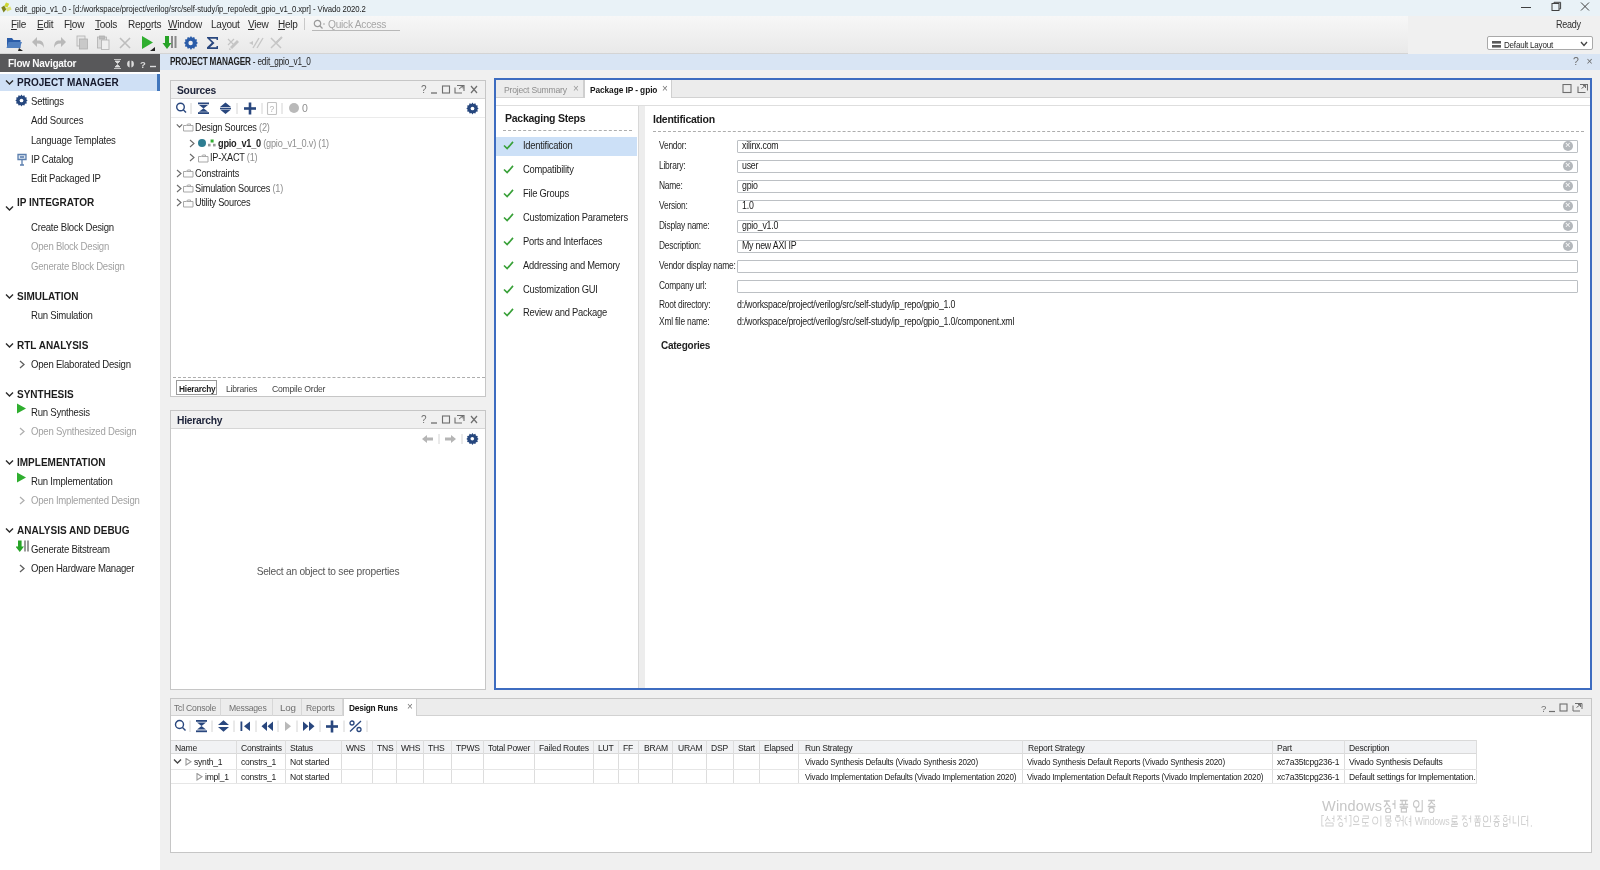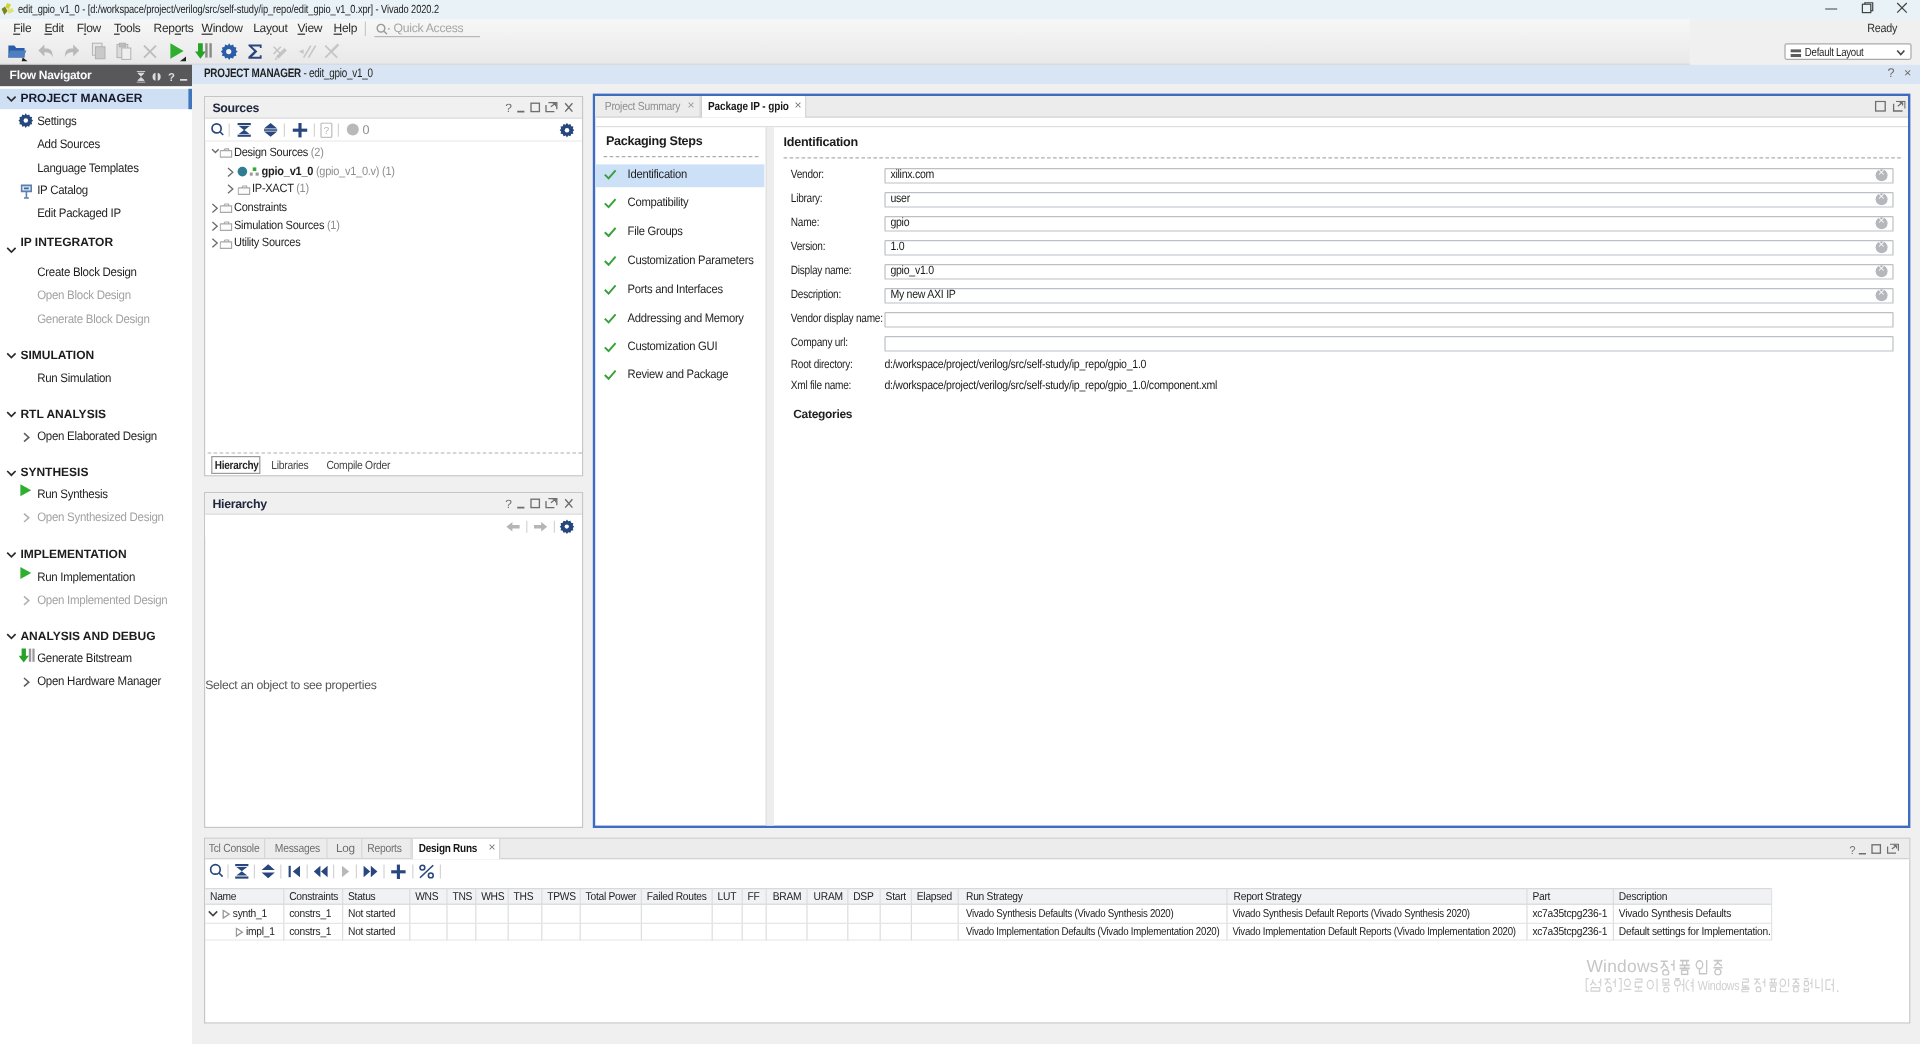--- a/index.html
+++ b/index.html
@@ -400,21 +400,21 @@
       <path d="M8,3 L3,7 L8,11 L8,8.5 L14,8.5 L14,5.5 L8,5.5 Z" fill="#b5b5b5"></path>
       <line x1="20" y1="2" x2="20" y2="12" stroke="#d4d4d4" stroke-width="1"></line>
       <path d="M32,3 L37,7 L32,11 L32,8.5 L26,8.5 L26,5.5 L32,5.5 Z" fill="#b5b5b5"></path>
       <line x1="43" y1="2" x2="43" y2="12" stroke="#d4d4d4" stroke-width="1"></line>
       <g transform="translate(47,0.5)">
           <path d="M7,0.5 L8.4,2.6 L10.8,1.8 L11.6,4.2 L14,4.6 L13.4,7 L15,8.5 L13.4,10 L14,12.4 L11.6,12.8 L10.8,15.2 L8.4,14.4 L7,16.5 L5.6,14.4 L3.2,15.2 L2.4,12.8 L0,12.4 L0.6,10 L-1,8.5 L0.6,7 L0,4.6 L2.4,4.2 L3.2,1.8 L5.6,2.6 Z" fill="#26477e" transform="scale(0.76) translate(1.5,0)"></path>
           <circle cx="6.3" cy="6.3" r="1.8" fill="#fff"></circle>
         </g>
     </svg>
   </div>
-  <div class="abs" style="left:0;top:155px;width:100%;color:#565656;font-size:10.2px">Select an object to see properties</div>
+  <div class="abs" style="left:0;top:155px;width:100%;text-align:center;color:#565656;font-size:10.2px">Select an object to see properties</div>
 </div>
 
 <div id="mainpanel">
   <div class="tabbar" style="left:0;top:0;width:1094px;height:18px"></div>
   <div class="abs sx88" style="left:8px;top:3.5px;font-size:9.8px;color:#8e8e8e">Project Summary</div>
   <div class="abs" style="left:77px;top:2.5px;font-size:10px;color:#9a9a9a">×</div>
   <div class="vline" style="left:87px;top:0;height:18px;background:#cfcfcf"></div>
   <div class="tab-sel" style="left:88px;top:0;width:88px;height:18px"></div>
   <div class="abs b sx85" style="left:94px;top:3.5px;font-size:9.8px;color:#161616;letter-spacing:-0.1px">Package IP - gpio</div>
   <div class="abs" style="left:166px;top:3px;font-size:10px;color:#777">×</div>

